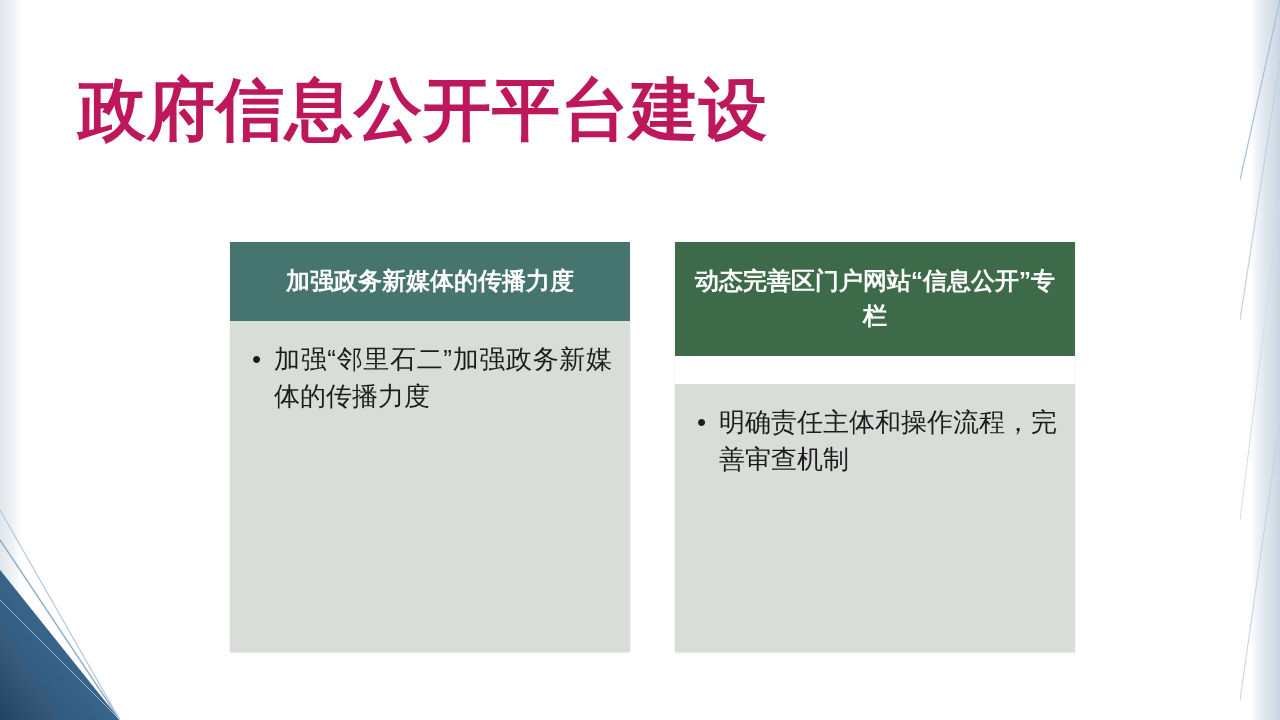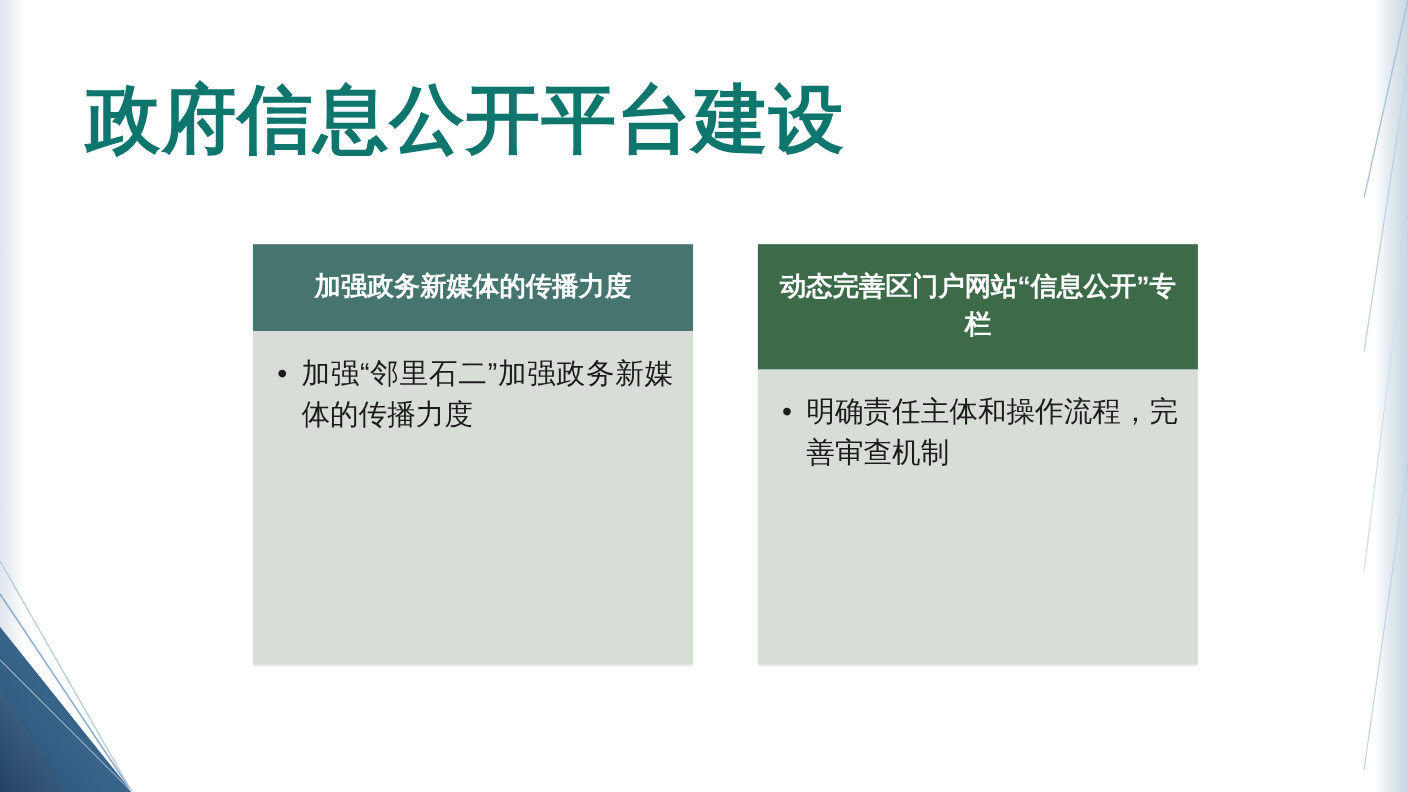--- a/index.html
+++ b/index.html
@@ -57,34 +57,34 @@
     overflow: hidden;
   }
 
   
   .title {
     position: absolute;
     left: 78px;
     top: 72px;
     font-size: 68px;
     font-weight: bold;
-    color: #0f766e;
+    color: #be185d;
     letter-spacing: 1px;
     line-height: 1.1;
     white-space: nowrap;
     text-shadow: 1px 1px 0 rgba(255,255,255,0.6);
   }
 
   
   .cards {
     position: absolute;
     left: 230px;
-    top: 222px;
+    top: 242px;
     display: flex;
-    gap: 59px;
+    gap: 45px;
   }
   .card {
     width: 400px;
     display: flex;
     flex-direction: column;
     box-shadow: 0 1px 2px rgba(0,0,0,0.10);
   }
   .card-header {
     color: #ffffff;
     font-size: 24px;
@@ -101,21 +101,21 @@
   .card-header.teal { background: #46756f; }
   .card-header.green { background: #3d6b4a; }
 
   .card-body {
     background: #d8ddd8;
     padding: 20px 18px 26px 18px;
     box-sizing: border-box;
     flex: 1;
   }
   .card-body.left-body { min-height: 268px; }
-  .card-body.right-body { min-height: 268px; }
+  .card-body.right-body { min-height: 268px; margin-top: 28px; }
 
   ul.bullets {
     list-style: none;
     margin: 0;
     padding: 0;
   }
   ul.bullets li {
     position: relative;
     font-size: 26px;
     color: #1c1c1c;

